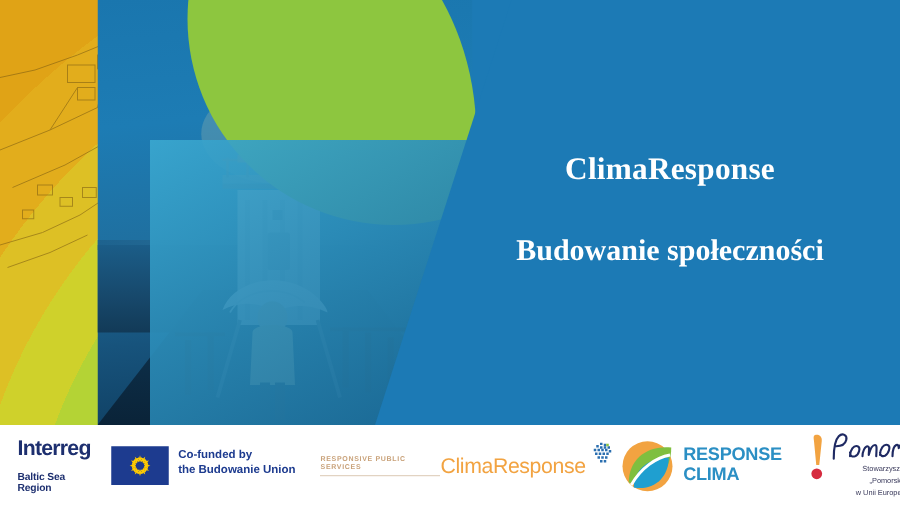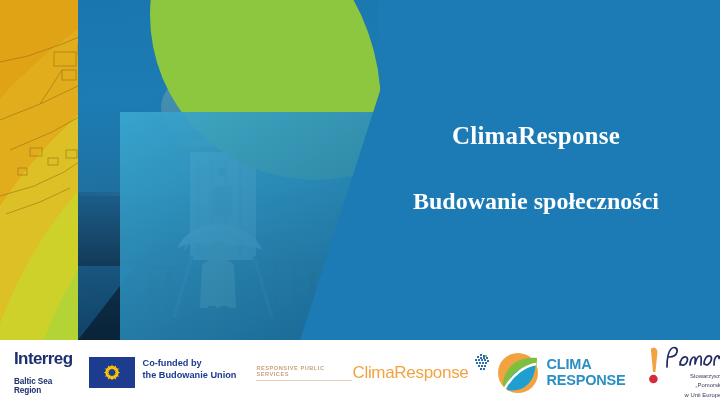--- a/index.html
+++ b/index.html
@@ -452,22 +452,22 @@
     <div class="logo clima">
       <div class="clima-mark">
         <svg width="42" height="42" viewBox="0 0 42 42">
           <path d="M21 1 a20 20 0 0 0 0 40 a20 20 0 0 0 0 -40 Z" fill="#f2a341"></path>
           <path d="M6 34 C6 16 20 4 40 6 C40 26 26 40 6 34 Z" fill="#7fbf3f"></path>
           <path d="M10 38 C10 24 22 14 38 14 C38 30 26 41 10 38 Z" fill="#1f9fd0"></path>
           <path d="M8 36 C16 22 28 14 39 12" fill="none" stroke="#ffffff" stroke-width="2.4"></path>
         </svg>
       </div>
       <div class="clima-text">
+        <div>RESPONSE</div>
         <div>CLIMA</div>
-        <div>RESPONSE</div>
       </div>
     </div>
 
     <div class="logo pomorskie">
       <div class="pom-excl">
         <svg width="13" height="40" viewBox="0 0 13 40">
           <path d="M4 2 C7 1 10 3 9.4 7 L7.4 26 L5 26 L3.2 7 C2.8 4 2.6 2.6 4 2 Z" fill="#f2a341"></path>
           <circle cx="5.4" cy="33" r="4.3" fill="#d62b3f"></circle>
         </svg>
       </div>

